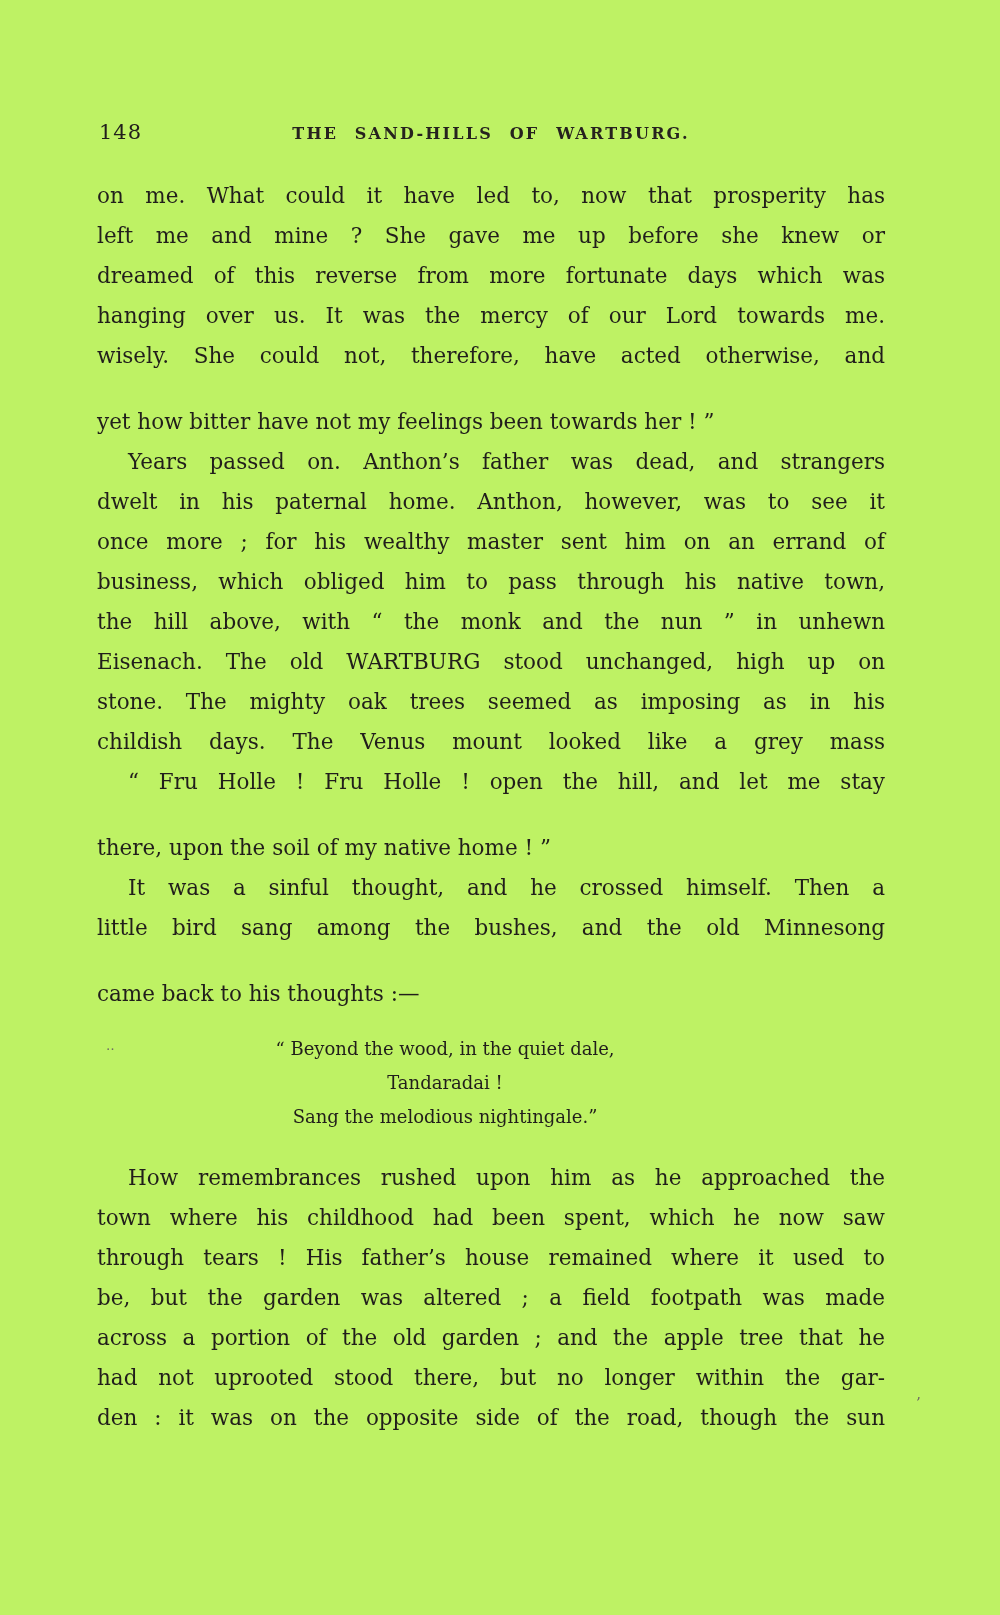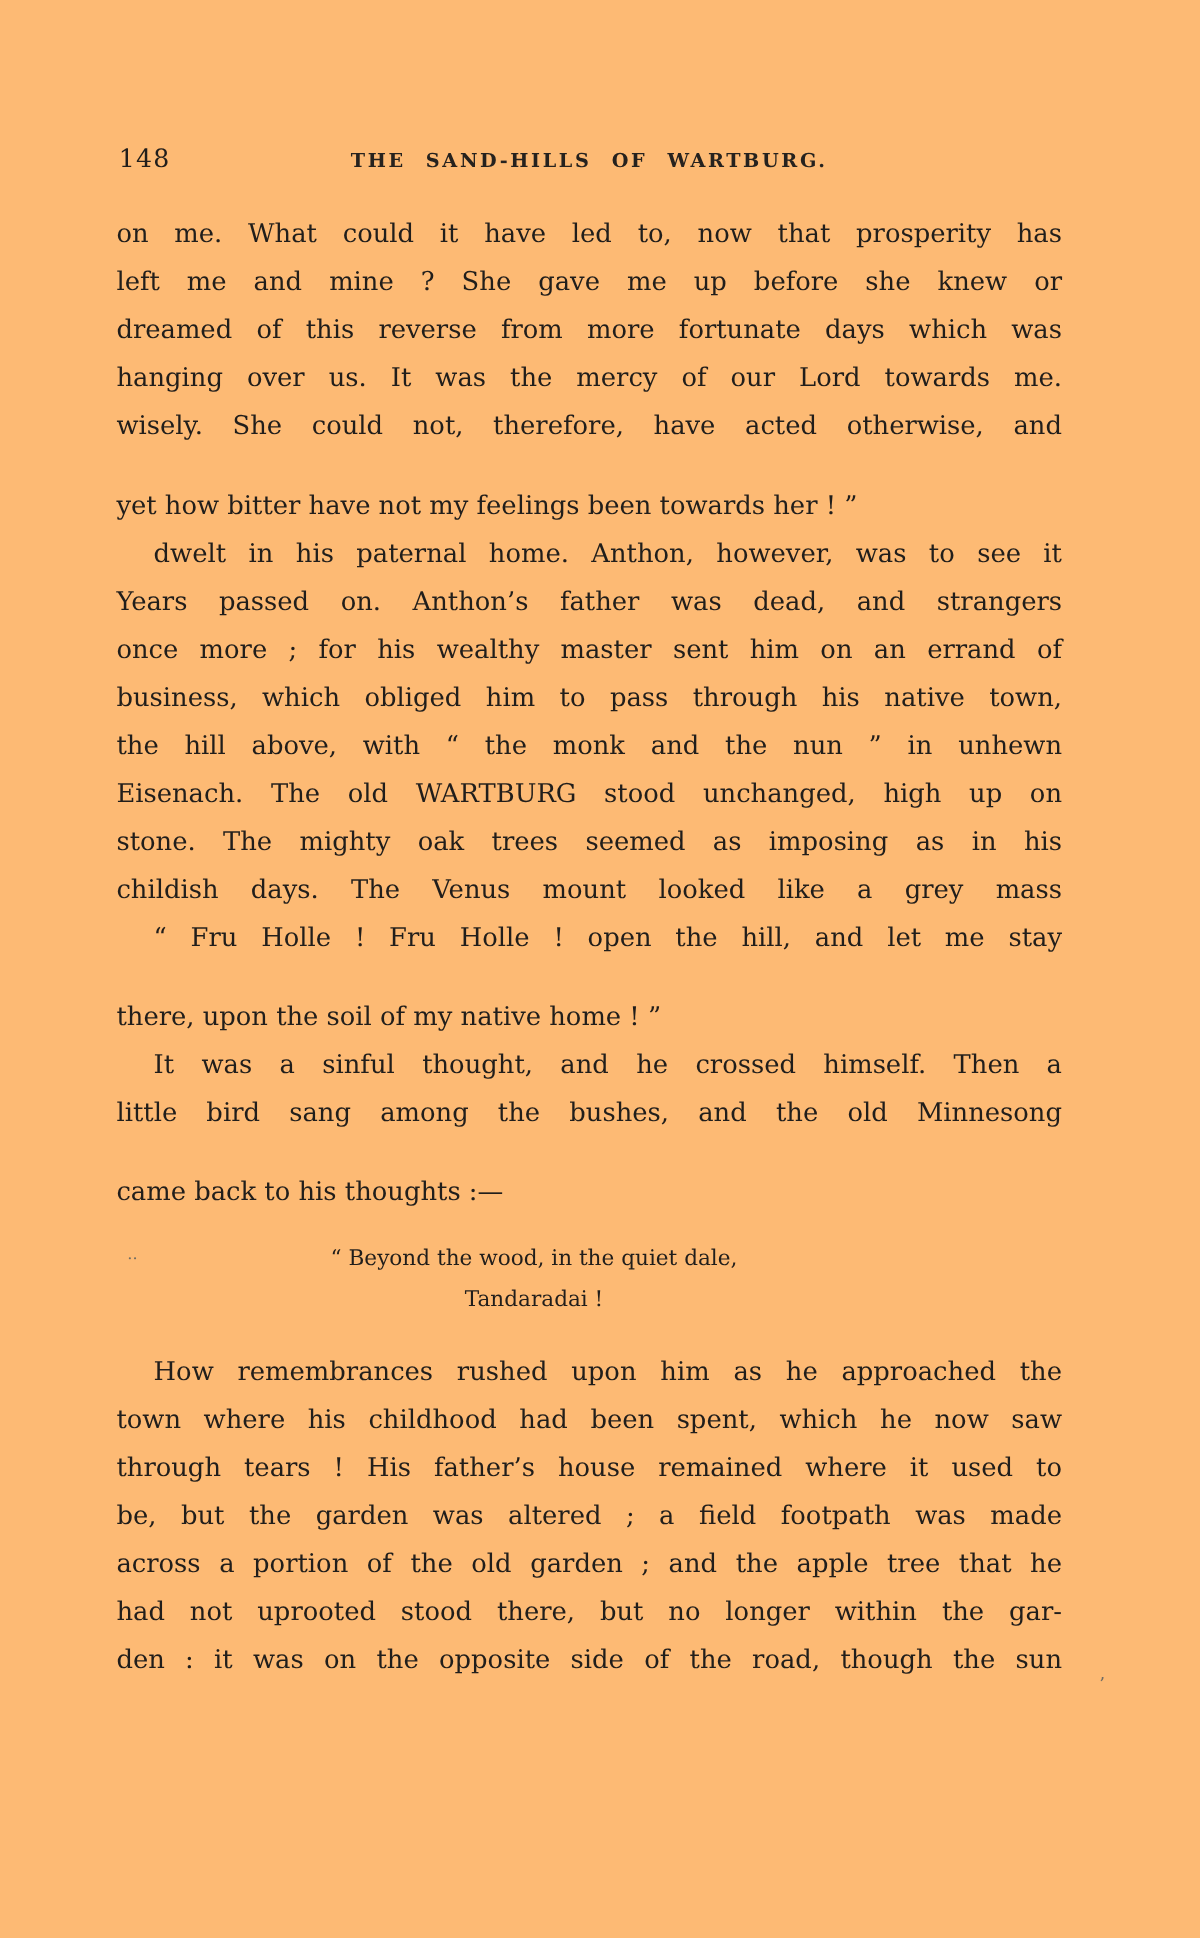--- a/index.html
+++ b/index.html
@@ -5,21 +5,21 @@
   html, body {
     margin: 0;
     padding: 0;
     background: #e9e7e2;
   }
   .page {
     position: relative;
     width: 1000px;
     height: 1615px;
     margin: 0 auto;
-    background: #fdba74;
+    background: #bef264;
     font-family: "DejaVu Serif", "Liberation Serif", serif;
     color: #211e1b;
     overflow: hidden;
   }
   .content {
     position: absolute;
     left: 97px;
     top: 118px;
     width: 788px;
   }
@@ -107,22 +107,22 @@
       <div class="para first">
           <div class="tline">on me. What could it have led to, now that prosperity has</div>
           <div class="tline">left me and mine ? She gave me up before she knew or</div>
           <div class="tline">dreamed of this reverse from more fortunate days which was</div>
           <div class="tline">hanging over us. It was the mercy of our Lord towards me.</div>
           <div class="tline">wisely. She could not, therefore, have acted otherwise, and</div>
           <div class="tline last">yet how bitter have not my feelings been towards her ! ”</div>
         </div>
 
       <div class="para indent">
+          <div class="tline">Years passed on. Anthon’s father was dead, and strangers</div>
           <div class="tline">dwelt in his paternal home. Anthon, however, was to see it</div>
-          <div class="tline">Years passed on. Anthon’s father was dead, and strangers</div>
           <div class="tline">once more ; for his wealthy master sent him on an errand of</div>
           <div class="tline">business, which obliged him to pass through his native town,</div>
           <div class="tline">the hill above, with “ the monk and the nun ” in unhewn</div>
           <div class="tline">Eisenach. The old WARTBURG stood unchanged, high up on</div>
           <div class="tline">stone. The mighty oak trees seemed as imposing as in his</div>
           <div class="tline">childish days. The Venus mount looked like a grey mass</div>
         </div>
 
       <div class="para indent">
           <div class="tline">“ Fru Holle ! Fru Holle ! open the hill, and let me stay</div>
@@ -131,20 +131,21 @@
 
       <div class="para indent">
           <div class="tline">It was a sinful thought, and he crossed himself. Then a</div>
           <div class="tline">little bird sang among the bushes, and the old Minnesong</div>
           <div class="tline last">came back to his thoughts :—</div>
         </div>
 
       <div class="verse">
         <div class="verse-line">“ Beyond the wood, in the quiet dale,</div>
         <div class="verse-line">Tandaradai !</div>
+        <div class="verse-line">Sang the melodious nightingale.”</div>
       </div>
 
       <div class="para indent">
           <div class="tline">How remembrances rushed upon him as he approached the</div>
           <div class="tline">town where his childhood had been spent, which he now saw</div>
           <div class="tline">through tears ! His father’s house remained where it used to</div>
           <div class="tline">be, but the garden was altered ; a field footpath was made</div>
           <div class="tline">across a portion of the old garden ; and the apple tree that he</div>
           <div class="tline">had not uprooted stood there, but no longer within the gar-</div>
           <div class="tline">den : it was on the opposite side of the road, though the sun</div>

